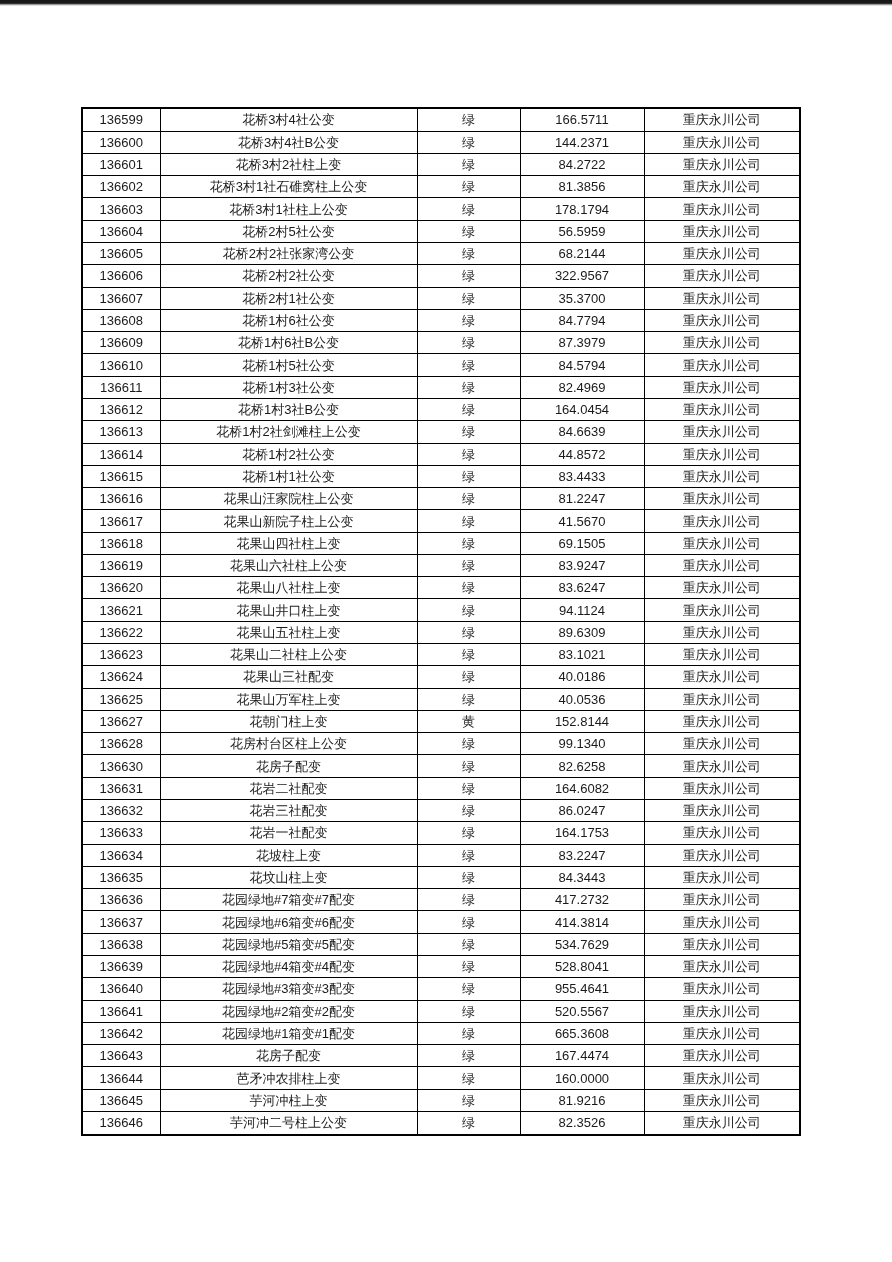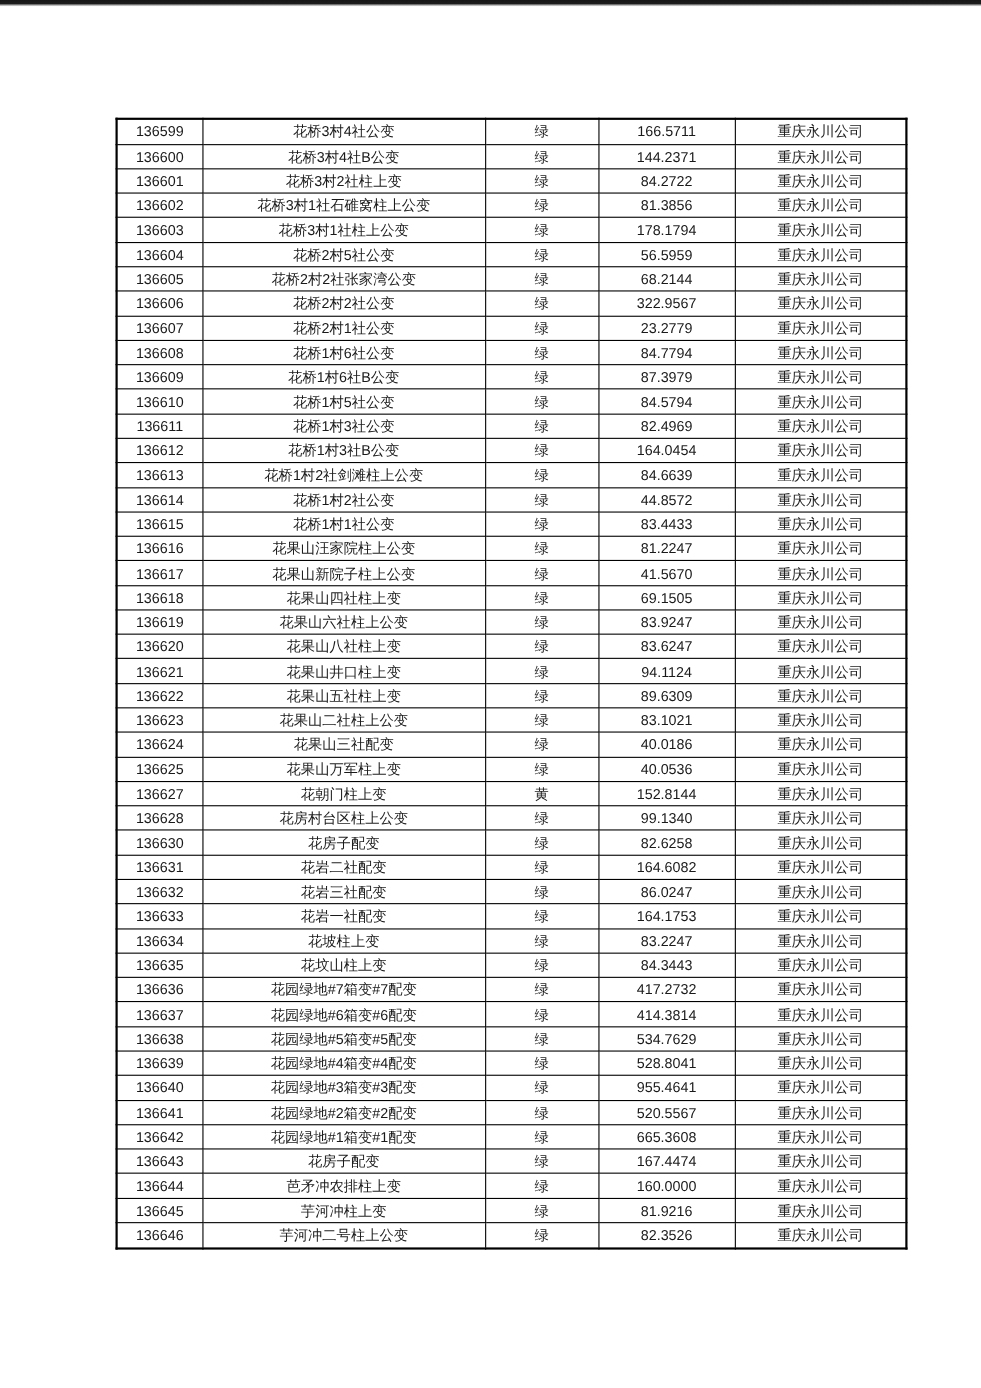--- a/index.html
+++ b/index.html
@@ -22,21 +22,20 @@
   }
   table.sheet-table {
     position: absolute;
     left: 81px;
     top: 107px;
     width: 718px;
     height: 1029px;
     border-collapse: collapse;
     table-layout: fixed;
     border: 2px solid #000000;
-    margin-left: 24px;
   }
   table.sheet-table td {
     border: 1px solid #000000;
     font-size: 13px;
     line-height: 1;
     color: #1a1a1a;
     text-align: center;
     vertical-align: middle;
     padding: 0;
     white-space: nowrap;
@@ -115,21 +114,21 @@
         <td>136606</td>
         <td>花桥2村2社公变</td>
         <td>绿</td>
         <td>322.9567</td>
         <td>重庆永川公司</td>
       </tr>
       <tr>
         <td>136607</td>
         <td>花桥2村1社公变</td>
         <td>绿</td>
-        <td>23.2779</td>
+        <td>35.3700</td>
         <td>重庆永川公司</td>
       </tr>
       <tr>
         <td>136608</td>
         <td>花桥1村6社公变</td>
         <td>绿</td>
         <td>84.7794</td>
         <td>重庆永川公司</td>
       </tr>
       <tr>

